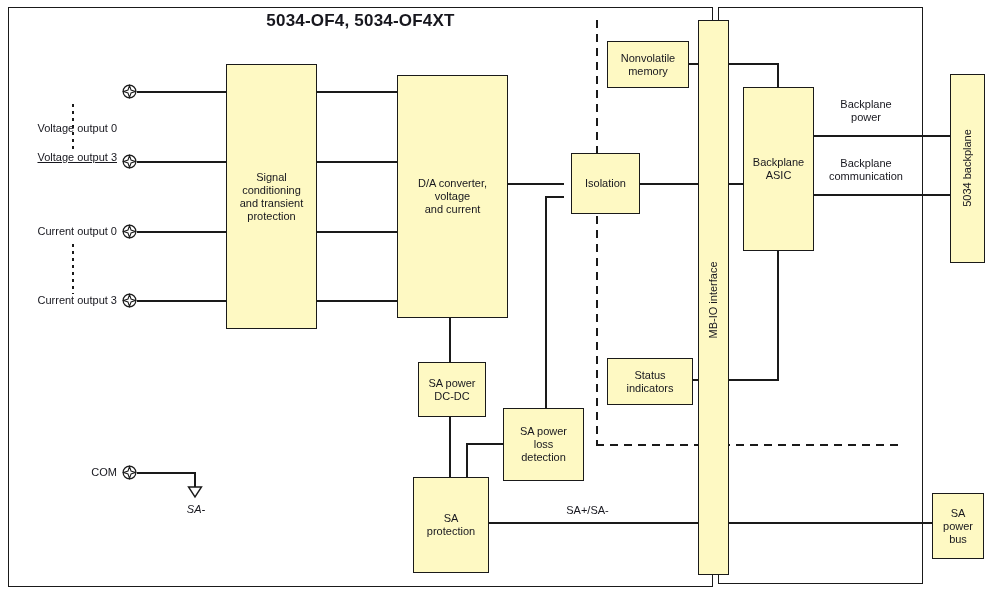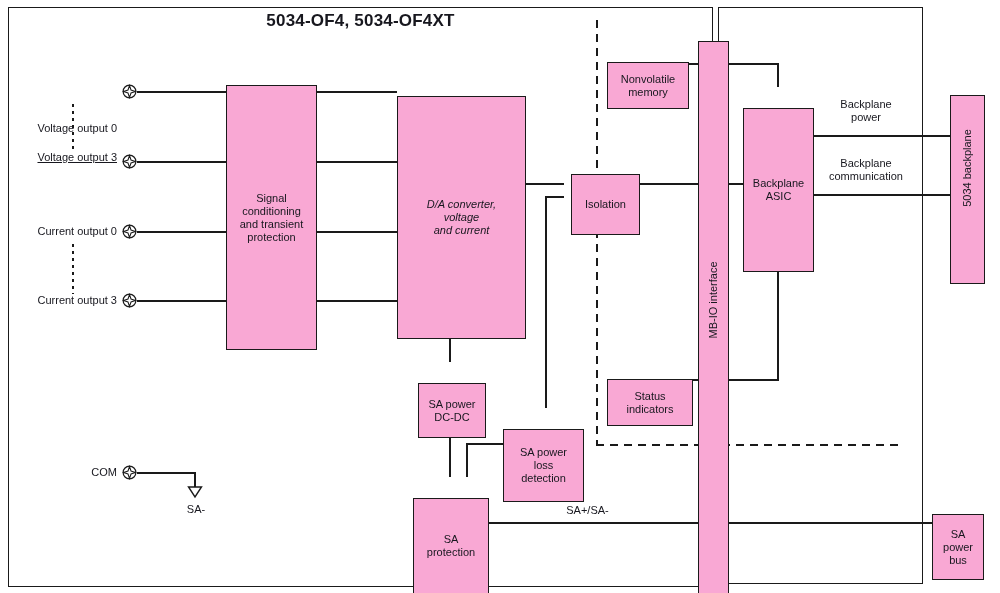--- a/index.html
+++ b/index.html
@@ -1,22 +1,22 @@
 <!DOCTYPE html>
 <html><head>
 <meta charset="utf-8">
 <style>
   :root { --ln:#1a1a1a; --tx:#17171e; }
   html,body { margin:0; padding:0; background:#ffffff; }
   .stage { position:relative; width:1000px; height:593px; background:#ffffff; overflow:hidden;
            font-family:"Liberation Sans", sans-serif; }
   .frame { position:absolute; border:1.8px solid var(--ln); box-sizing:border-box; }
-  .box   { position:absolute; border:1.5px solid var(--ln); background:#f9a8d4; box-sizing:border-box;
+  .box   { position:absolute; border:1.5px solid var(--ln); background:#fef9c3; box-sizing:border-box;
            display:flex; align-items:center; justify-content:center; text-align:center;
-           white-space:pre-line; font-size:11px; line-height:13px; color:var(--tx);margin-top:21px; }
+           white-space:pre-line; font-size:11px; line-height:13px; color:var(--tx); }
   .hl    { position:absolute; height:1.5px; background:var(--ln); }
   .vl    { position:absolute; width:1.5px;  background:var(--ln); }
   .dashv { position:absolute; width:1.5px;
            background:repeating-linear-gradient(to bottom, var(--ln) 0 8px, transparent 8px 14px); }
   .dashh { position:absolute; height:1.5px;
            background:repeating-linear-gradient(to right, var(--ln) 0 8px, transparent 8px 14px); }
   .dotv  { position:absolute; width:1.6px;
            background:repeating-linear-gradient(to bottom, var(--ln) 0 3px, transparent 3px 7px); }
   .txt   { position:absolute; font-size:11px; line-height:13px; color:var(--tx); white-space:pre-line; }
   .title { font-weight:bold; font-size:17px; letter-spacing:0.2px; text-align:center; }
@@ -78,21 +78,21 @@
   <div class="hl" style="left:137px;top:472px;width:58px;"></div>
   <div class="vl" style="left:194px;top:472px;height:15px;"></div>
   <svg style="position:absolute;left:186px;top:485px;" width="18" height="14" viewBox="0 0 18 14">
     <polygon points="2.5,2 15.5,2 9,12" fill="#ffffff" stroke="#1a1a1a" stroke-width="1.4"></polygon>
   </svg>
 
   <div class="box" style="left:226px;top:64px;width:91px;height:265px;">Signal
 conditioning
 and transient
 protection</div>
-  <div class="box" style="left:397px;top:75px;width:129px;height:243px;font-style:italic;">D/A converter,
+  <div class="box" style="left:397px;top:75px;width:111px;height:243px;">D/A converter,
 voltage
 and current</div>
   <div class="box" style="left:571px;top:153px;width:69px;height:61px;">Isolation</div>
   <div class="box" style="left:607px;top:41px;width:82px;height:47px;">Nonvolatile
 memory</div>
   <div class="box" style="left:743px;top:87px;width:71px;height:164px;">Backplane
 ASIC</div>
   <div class="box" style="left:607px;top:358px;width:86px;height:47px;text-align:center;">Status
 indicators</div>
   <div class="box" style="left:418px;top:362px;width:68px;height:55px;">SA power
@@ -132,20 +132,20 @@
     <circle cx="8" cy="8" r="6.8" fill="#ffffff" stroke="#1a1a1a" stroke-width="1.3"></circle>
     <path d="M8 1.6 L9.6 6.4 L14.4 8 L9.6 9.6 L8 14.4 L6.4 9.6 L1.6 8 L6.4 6.4 Z" fill="none" stroke="#1a1a1a" stroke-width="1.1"></path>
   </svg>
 
   <div class="txt r" style="left:18px;top:85px;width:99px;margin-top:37px;">Voltage output 0</div>
   <div class="txt r" style="left:18px;top:151px;width:99px;text-decoration:underline;">Voltage output 3</div>
   <div class="txt r" style="left:18px;top:225px;width:99px;">Current output 0</div>
   <div class="txt r" style="left:18px;top:294px;width:99px;">Current output 3</div>
   <div class="txt r" style="left:18px;top:466px;width:99px;">COM</div>
 
-  <div class="txt c" style="left:176px;top:503px;width:40px;">SA-</div>
+  <div class="txt c" style="left:176px;top:503px;width:40px;font-style:italic;">SA-</div>
   <div class="txt c" style="left:540px;top:504px;width:95px;">SA+/SA-</div>
   <div class="txt c" style="left:816px;top:98px;width:100px;">Backplane
 power</div>
   <div class="txt c" style="left:806px;top:157px;width:120px;">Backplane
 communication</div>
 
 </div>
 
 </body></html>

